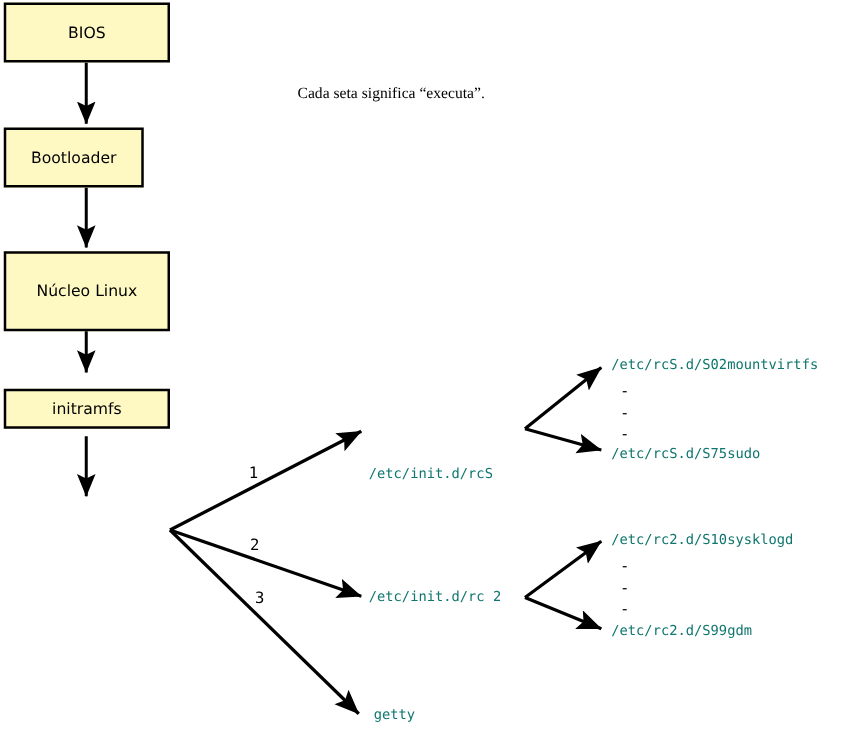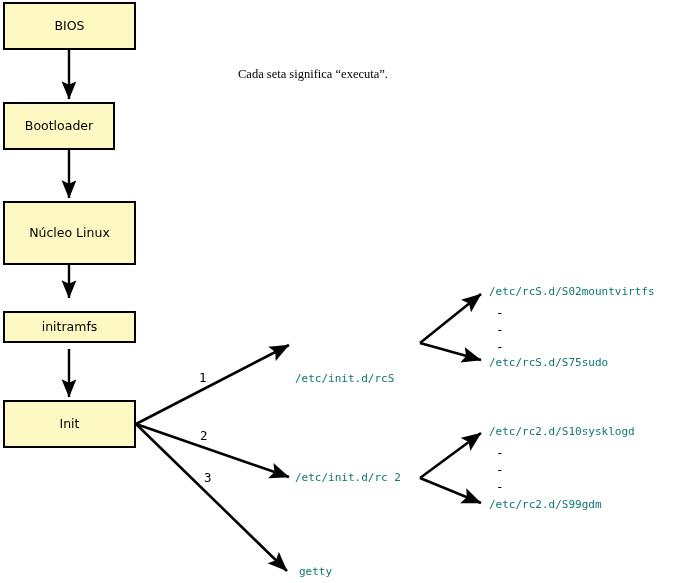--- a/index.html
+++ b/index.html
@@ -113,23 +113,20 @@
   </div>
 
   <div class="node-box" style="left:3px; top:201px; width:133px; height:64px;">
     <span class="node-label">Núcleo Linux</span>
   </div>
 
   <div class="node-box" style="left:3px; top:311px; width:133px; height:32px;">
     <span class="node-label">initramfs</span>
   </div>
 
-  <div class="node-box" style="left:3px; top:400px; width:133px; height:48px;">
-    <span class="node-label">Init</span>
-  </div>
 
   <div class="text-note" style="left:238px; top:68px;">Cada seta significa “executa”.</div>
 
   <div class="branch-num" style="left:199px; top:372px;">1</div>
   <div class="branch-num" style="left:200px; top:430px;">2</div>
   <div class="branch-num" style="left:204px; top:472px;">3</div>
 
   <div class="mono-label" style="left:295px; top:337px;margin-top:36px;">/etc/init.d/rcS</div>
   <div class="mono-label" style="left:295px; top:472px;">/etc/init.d/rc 2</div>
   <div class="mono-label" style="left:299px; top:566px;">getty</div>

